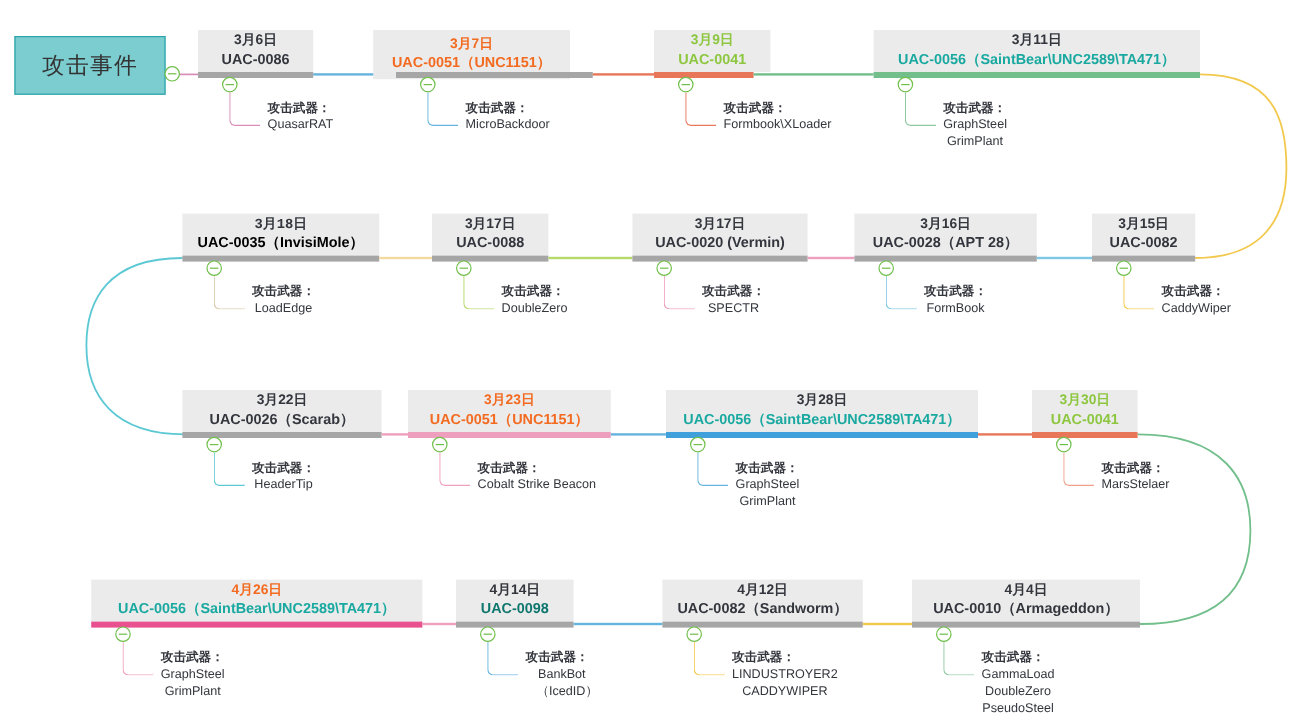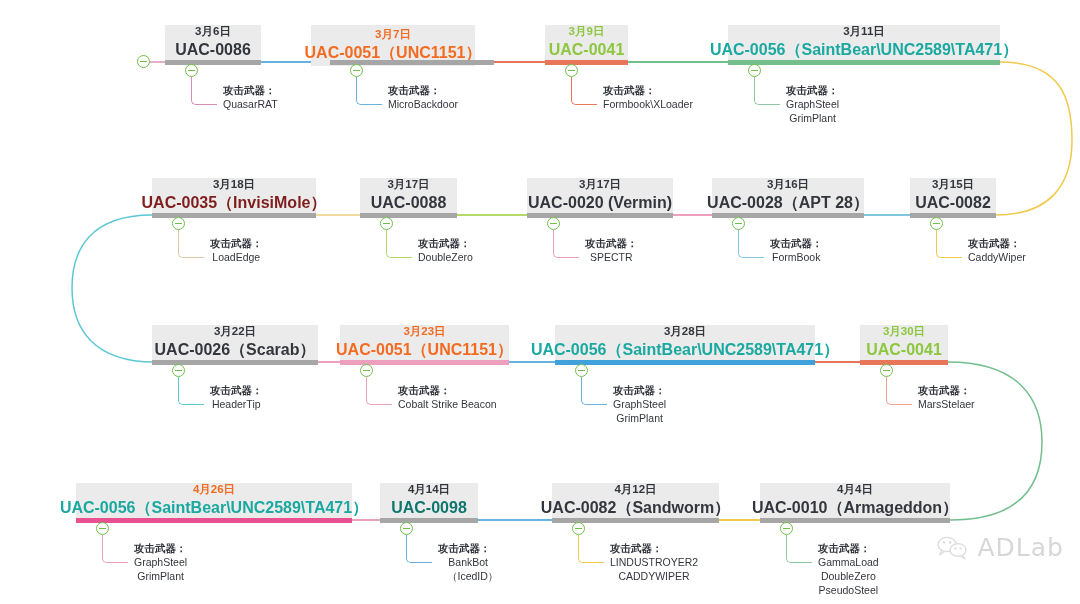--- a/index.html
+++ b/index.html
@@ -42,21 +42,21 @@
     background: #ebebeb;
     display: flex;
     flex-direction: column;
     align-items: center;
     justify-content: center;
     padding: 3px 6px 4px 6px;
     line-height: 1.32;
     white-space: nowrap;
   }
   .node .l1 { font-size: 11.5px; font-weight: bold; }
-  .node .l2 { font-size: 16px; font-weight: bold; }
+  .node .l2 { font-size: 12px; font-weight: bold; }
 
   
   .seg {
     position: absolute;
     height: 4px;
     border-radius: 0;
   }
   .seg.thick { height: 5px; }
 
   
@@ -123,20 +123,23 @@
 
     <path d="M 145 62 L 167 62" stroke="#d98cb8" stroke-width="1.4" fill="none"></path>
 
     <path d="M 1000 62 C 1062 62 1072 100 1072 140 C 1072 185 1050 215 996 215" stroke="#f2c94c" stroke-width="1.5" fill="none"></path>
 
     <path d="M 152 215 C 90 215 72 250 72 288 C 72 330 95 362 154 362" stroke="#5bc8d4" stroke-width="1.5" fill="none"></path>
 
     <path d="M 948 362 C 1020 362 1042 400 1042 442 C 1042 488 1018 520 950 520" stroke="#72bf8c" stroke-width="1.5" fill="none"></path>
   </svg>
 
+  <div class="root-box">
+    <span>攻击事件</span>
+  </div>
   <div class="marker" style="left:137px; top:55px;"></div>
 
   <div id="rows-layer">
       <div class="node" style="left: 165px; top: 25px; width: 96px; height: 35px;">
         <div class="l1" style="color: rgb(51, 54, 61);">3月6日</div>
         <div class="l2" style="color: rgb(51, 54, 61);">UAC-0086</div>
       </div>
       <div class="seg thick" style="left: 165px; top: 60px; width: 96px; background: rgb(166, 166, 166);"></div>
       <div class="seg" style="left: 261px; top: 61px; width: 69px; height: 1.6px; background: rgb(102, 179, 224);"></div>
       <div class="marker" style="left: 185px; top: 64px;"></div>
@@ -150,21 +153,21 @@
         <div class="l2" style="color: rgb(243, 107, 33);">UAC-0051（UNC1151）</div>
       </div>
       <div class="seg thick" style="left: 330px; top: 60px; width: 164px; background: rgb(166, 166, 166);"></div>
       <div class="seg" style="left: 494px; top: 61px; width: 51px; height: 1.6px; background: rgb(232, 119, 90);"></div>
       <div class="marker" style="left: 350px; top: 64px;"></div>
       <div class="leader" style="left: 356px; top: 77px; width: 26px; height: 28px; border-color: rgb(102, 179, 224);"></div>
       <div class="weapon" style="left: 388px; top: 83px;">
         <div class="wtitle">攻击武器：</div>
         <div class="witem">MicroBackdoor</div>
       </div>
-      <div class="node" style="left: 545px; top: 25px; width: 83px; height: 35px;">
+      <div class="node" style="left: 545px; top: 25px; width: 97px; height: 35px;">
         <div class="l1" style="color: rgb(141, 198, 63);">3月9日</div>
         <div class="l2" style="color: rgb(141, 198, 63);">UAC-0041</div>
       </div>
       <div class="seg thick" style="left: 545px; top: 60px; width: 83px; background: rgb(232, 119, 90);"></div>
       <div class="seg" style="left: 628px; top: 61px; width: 100px; height: 1.6px; background: rgb(114, 191, 140);"></div>
       <div class="marker" style="left: 565px; top: 64px;"></div>
       <div class="leader" style="left: 571px; top: 77px; width: 26px; height: 28px; border-color: rgb(232, 119, 90);"></div>
       <div class="weapon" style="left: 603px; top: 83px;">
         <div class="wtitle">攻击武器：</div>
         <div class="witem">Formbook\XLoader</div>
@@ -175,22 +178,22 @@
       </div>
       <div class="seg thick" style="left: 728px; top: 60px; width: 272px; background: rgb(114, 191, 140);"></div>
       <div class="marker" style="left: 748px; top: 64px;"></div>
       <div class="leader" style="left: 754px; top: 77px; width: 26px; height: 28px; border-color: rgb(143, 201, 160);"></div>
       <div class="weapon" style="left: 786px; top: 83px;">
         <div class="wtitle">攻击武器：</div>
         <div class="witem">GraphSteel</div>
         <div class="witem">GrimPlant</div>
       </div>
       <div class="node" style="left: 152px; top: 178px; width: 164px; height: 35px;">
-        <div class="l1" style="color: rgb(51, 54, 61);">3月18日</div>
-        <div class="l2" style="color: #7f1d1d;">UAC-0035（InvisiMole）</div>
+        <div class="l1" style="color: rgb(51, 54, 61); font-family: Liberation Mono, monospace;">3月18日</div>
+        <div class="l2" style="color: #000000;">UAC-0035（InvisiMole）</div>
       </div>
       <div class="seg thick" style="left: 152px; top: 213px; width: 164px; background: rgb(166, 166, 166);"></div>
       <div class="seg" style="left: 316px; top: 214px; width: 44px; height: 1.6px; background: rgb(242, 217, 160);"></div>
       <div class="marker" style="left: 172px; top: 217px;"></div>
       <div class="leader" style="left: 178px; top: 230px; width: 26px; height: 28px; border-color: rgb(217, 201, 168);"></div>
       <div class="weapon" style="left: 210px; top: 236px;">
         <div class="wtitle">攻击武器：</div>
         <div class="witem">LoadEdge</div>
       </div>
       <div class="node" style="left: 360px; top: 178px; width: 97px; height: 35px;">
@@ -335,27 +338,14 @@
       <div class="marker" style="left: 780px; top: 522px;"></div>
       <div class="leader" style="left: 786px; top: 535px; width: 26px; height: 28px; border-color: rgb(143, 201, 160);"></div>
       <div class="weapon" style="left: 818px; top: 541px;">
         <div class="wtitle">攻击武器：</div>
         <div class="witem">GammaLoad</div>
         <div class="witem">DoubleZero</div>
         <div class="witem">PseudoSteel</div>
       </div>
     </div>
 
-  <div class="watermark">
-    <svg width="34" height="26" viewBox="0 0 34 26" fill="none">
-      <ellipse cx="11" cy="9.5" rx="9" ry="7.2" stroke="#d9d9d9" stroke-width="1.3"></ellipse>
-      <path d="M5.5 15 L4 19.5 L8.5 16.8" stroke="#d9d9d9" stroke-width="1.3" fill="none"></path>
-      <circle cx="8" cy="7.5" r="1.25" fill="#d9d9d9"></circle>
-      <circle cx="14" cy="7.5" r="1.25" fill="#d9d9d9"></circle>
-      <ellipse cx="22" cy="15" rx="8" ry="6.3" stroke="#d9d9d9" stroke-width="1.3" fill="#ffffff"></ellipse>
-      <path d="M26.5 20 L28.5 23.5 L24.5 21.5" stroke="#d9d9d9" stroke-width="1.3" fill="none"></path>
-      <circle cx="19.5" cy="13.5" r="1.1" fill="#d9d9d9"></circle>
-      <circle cx="24.5" cy="13.5" r="1.1" fill="#d9d9d9"></circle>
-    </svg>
-    <span class="wmtext">ADLab</span>
-  </div>
 
 </div>
 
 </body></html>

